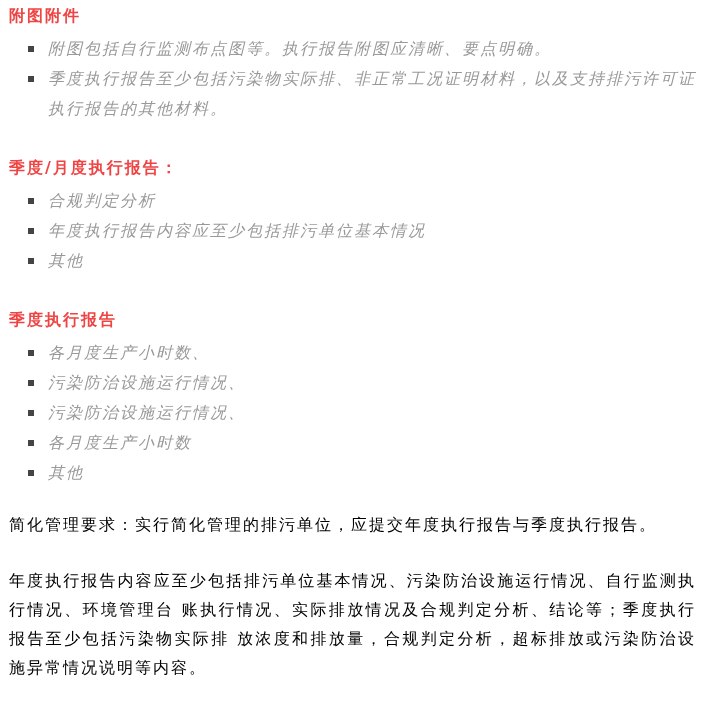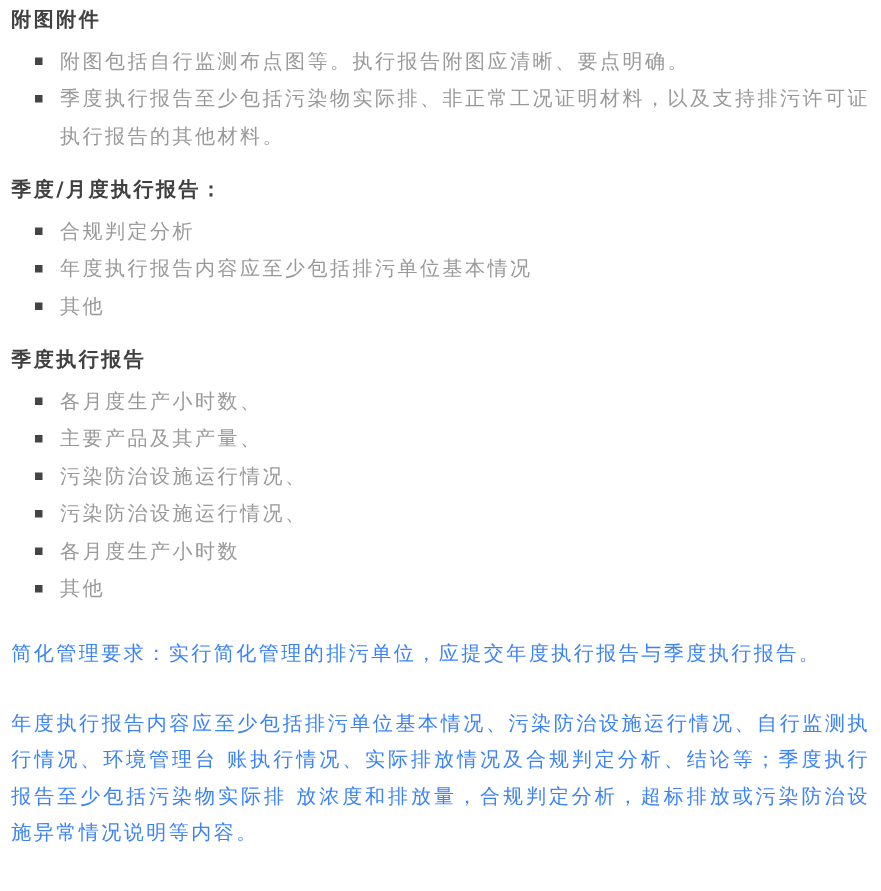--- a/index.html
+++ b/index.html
@@ -15,51 +15,52 @@
     font-size: 16px;
     color: #333333;
   }
   .doc {
     padding: 4px 9px 0 9px;
   }
   .section-heading {
     margin: 0;
     font-size: 16px;
     font-weight: bold;
-    color: #404040;
+    color: #ef4444;
     letter-spacing: 2px;
     line-height: 24px;
   }
   .section-heading.spaced {
-    margin-top: 16px;
+    margin-top: 32px;
   }
   .bullet-list {
     list-style: none;
     margin: 6px 0 0 0;
     padding: 0;
+    font-style: italic;
   }
   .bullet-item {
     position: relative;
     padding-left: 39px;
     line-height: 30px;
     color: #999999;
     letter-spacing: 2px;
   }
   .bullet-item .marker {
     position: absolute;
     left: 19px;
     top: 12px;
     width: 6px;
     height: 6px;
     background: #444444;
   }
   .para {
     margin: 22px 0 0 0;
     line-height: 30px;
-    color: #3b82f6;
+    color: #000000;
     letter-spacing: 2px;
   }
   .para.long {
     margin-top: 26px;
     line-height: 29px;
     text-align: justify;
   }
 </style>
 </head>
 <body>
@@ -100,24 +101,20 @@
 
   <section>
     <h3 class="section-heading spaced">季度执行报告</h3>
     <ul class="bullet-list">
       <li class="bullet-item">
         <span class="marker"></span>
         <span>各月度生产小时数、</span>
       </li>
       <li class="bullet-item">
         <span class="marker"></span>
-        <span>主要产品及其产量、</span>
-      </li>
-      <li class="bullet-item">
-        <span class="marker"></span>
         <span>污染防治设施运行情况、</span>
       </li>
       <li class="bullet-item">
         <span class="marker"></span>
         <span>污染防治设施运行情况、</span>
       </li>
       <li class="bullet-item">
         <span class="marker"></span>
         <span>各月度生产小时数</span>
       </li>

